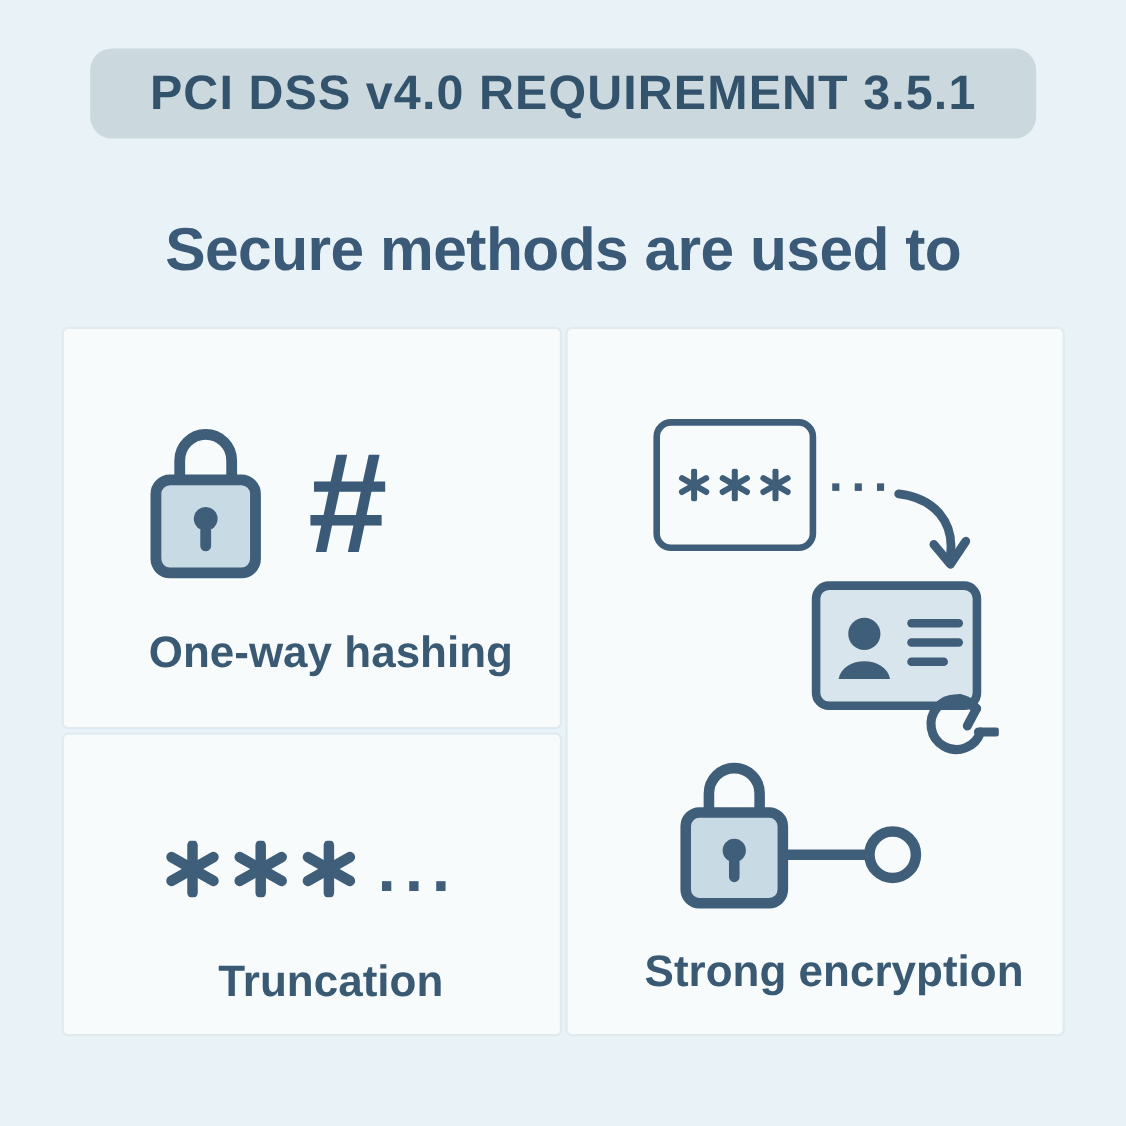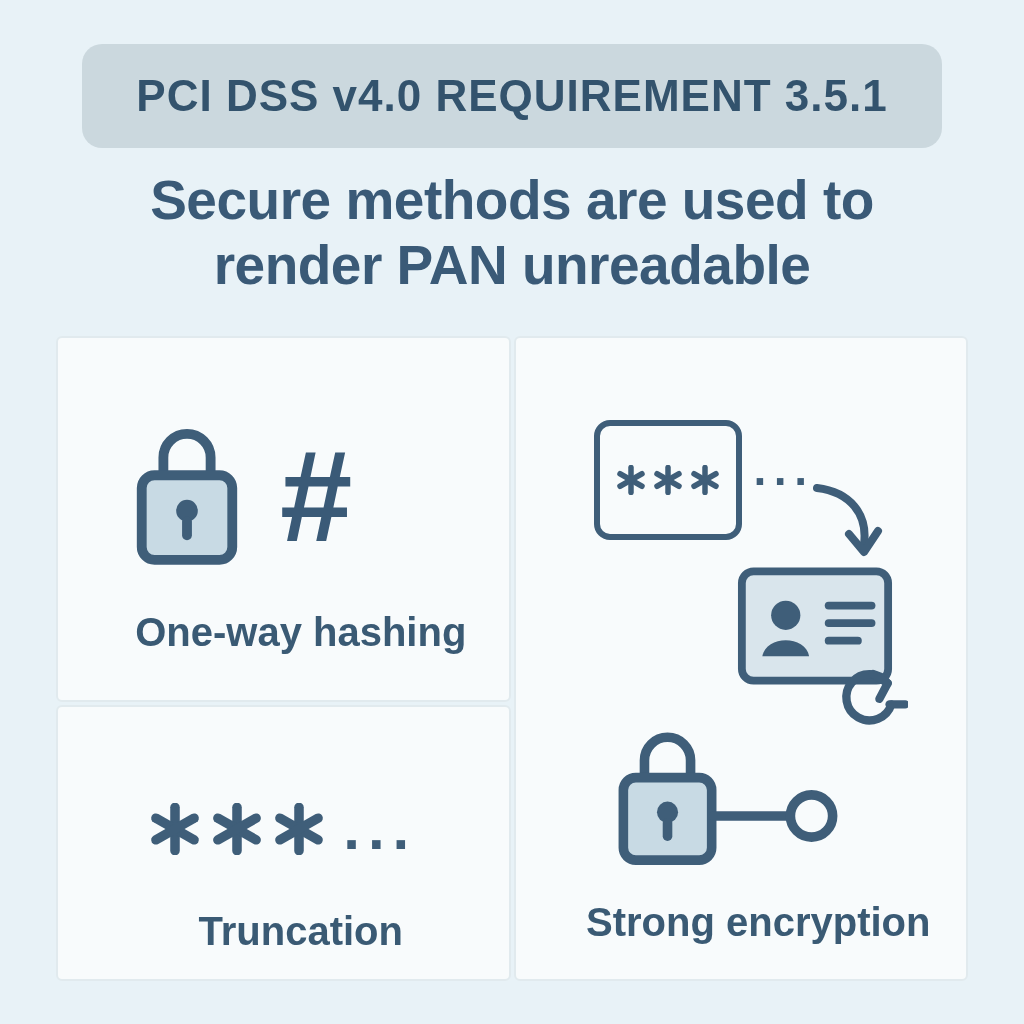--- a/index.html
+++ b/index.html
@@ -4,30 +4,30 @@
 <style>
   * { margin:0; padding:0; box-sizing:border-box; }
   html,body { width:1024px; height:1024px; }
   body {
     background: var(--page-bg,#e8f2f7);
     font-family:"Liberation Sans", sans-serif;
     color: var(--label-text,#3a5a74);
     overflow:hidden;
   }
   .badge {
-    width:860px; height:104px; margin:44px auto 0;
+    width:860px; height:82px; margin:44px auto 0;
     background: var(--badge-bg,#cbd8de);
     border-radius:20px;
     display:flex; align-items:center; justify-content:center;
   }
   .badge-text {
     font-size:44px; font-weight:800; letter-spacing:1px;
     color: var(--heading-text,#33536d);
   }
-  .title { margin-top:20px; text-align:center; font-weight:700; color:var(--title-text,#3a5a77); }
+  .title { margin-top:68px; text-align:center; font-weight:700; color:var(--title-text,#3a5a77); }
   .title-line { display:block; font-size:55px; line-height:1.18; letter-spacing:-0.5px; }
 
   .grid {
     margin:38px 56px 0;
     display:grid;
     grid-template-columns:1fr 1fr;
     grid-template-rows:366px 276px;
     grid-template-areas:"hash enc" "trunc enc";
     gap:3px;
   }
@@ -107,21 +107,20 @@
 </svg>
 
 <div class="page">
 
   <div class="badge">
     <span class="badge-text">PCI DSS v4.0 REQUIREMENT 3.5.1</span>
   </div>
 
   <h1 class="title">
     <span class="title-line">Secure methods are used to</span>
-    <span class="title-line">render PAN unreadable</span>
   </h1>
 
   <div class="grid">
 
     <section class="card card-hash">
       <div class="hash-row">
         <svg viewBox="0 0 124 158" width="122" height="156">
             <use href="#sym-padlock"></use>
           </svg>
         <span class="hash-glyph">#</span>

